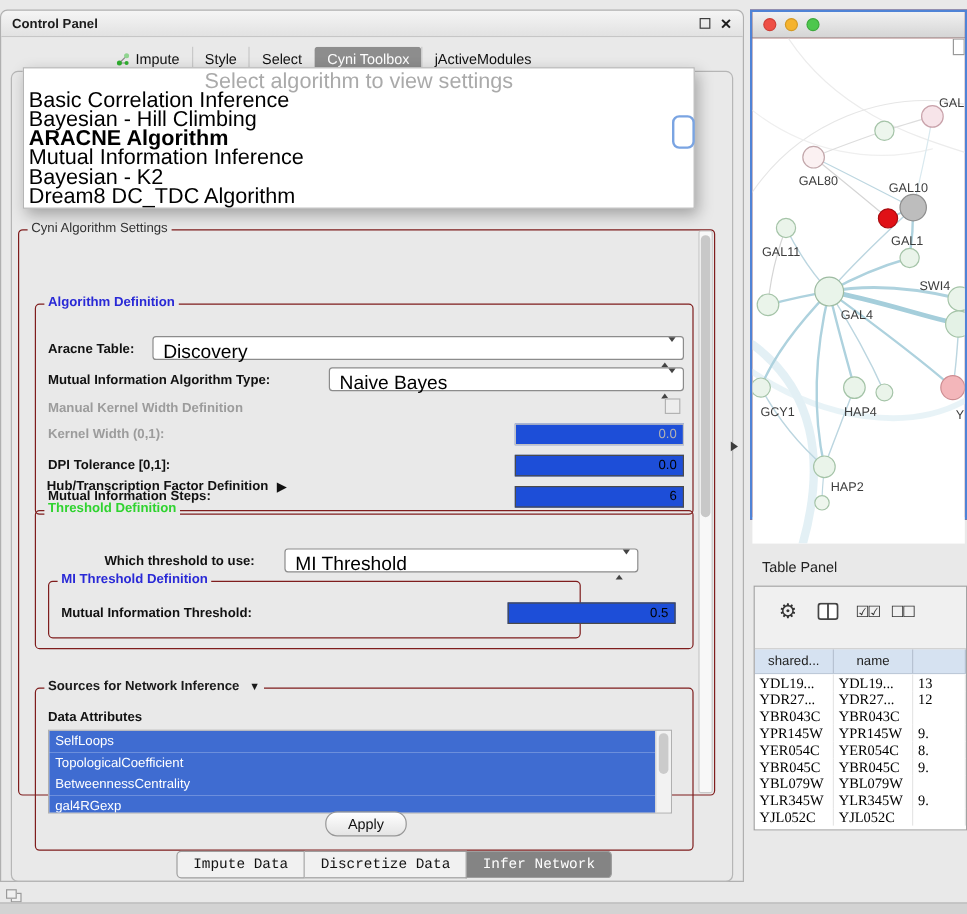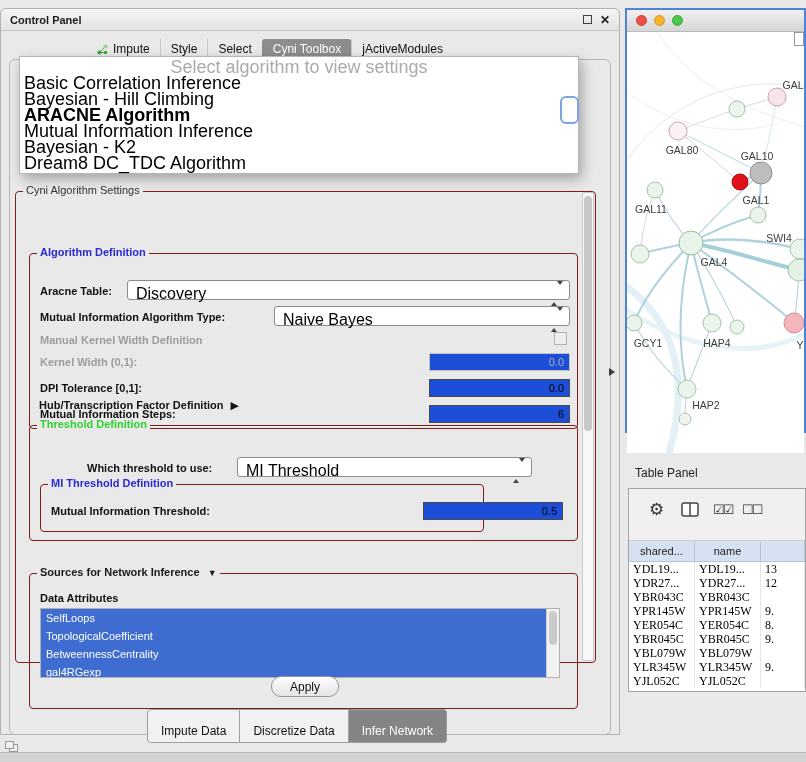--- a/index.html
+++ b/index.html
@@ -57,21 +57,21 @@
   .attr-item { height:18px; line-height:18px; background:#3f6cd1; color:#fff; padding-left:5px; font-size:11px; width:calc(100% - 13px); white-space:nowrap; }
   .attr-scroll { position:absolute; right:0; top:0; bottom:0; width:13px; background:#f2f2f2; border-left:1px solid #cfcfcf; }
   .attr-thumb { position:absolute; left:2px; top:2px; width:8px; height:34px; background:#cbcbcb; border-radius:4px; }
 
   .v-scroll { position:absolute; left:581px; top:183px; width:12px; height:469px; background:#f8f8f8; border:1px solid #c9c9c9; border-radius:2px; }
   .v-thumb { position:absolute; left:1px; top:3px; width:8px; height:235px; background:#c8c8c8; border-radius:5px; }
 
   .apply-btn { position:absolute; left:270px; top:667px; width:68px; height:21px; background:linear-gradient(#ffffff,#e4e4e4); border:1px solid #979797; border-radius:10px; font-size:12px; text-align:center; padding-top:3px; color:#111; }
 
   .bottom-tabs { position:absolute; left:146px; top:700px; display:flex; }
-  .b-tab { border:1px solid #9e9e9e; border-left:none; background:#f1f1f1; padding:14px 13px 4px; font-size:12px; color:#111; white-space:nowrap; }
+  .b-tab { border:1px solid #9e9e9e; border-left:none; background:#f1f1f1; padding:3px 13px 4px; font-size:12px; color:#111; white-space:nowrap;font-family:Liberation Mono, monospace; }
   .b-tab:first-child { border-left:1px solid #9e9e9e; border-radius:4px 0 0 4px; }
   .b-tab:last-child { border-radius:0 4px 4px 0; }
   .b-tab.active { background:#848484; color:#fff; }
 
   
   .net-window { position:absolute; left:625px; top:8px; width:181px; height:425px; border:2px solid #4f83d6; background:#7f1d1d; }
   .net-titlebar { height:22px; background:linear-gradient(#f1f1f1,#d5d5d5); border-bottom:1px solid #bcbcbc; display:flex; align-items:center; padding-left:9px; gap:7px; }
   .tl { width:11px; height:11px; border-radius:50%; }
   .tl.red { background:#ee4f45; border:1px solid #cf4038; }
   .tl.yellow { background:#f5b32e; border:1px solid #d49a24; }

